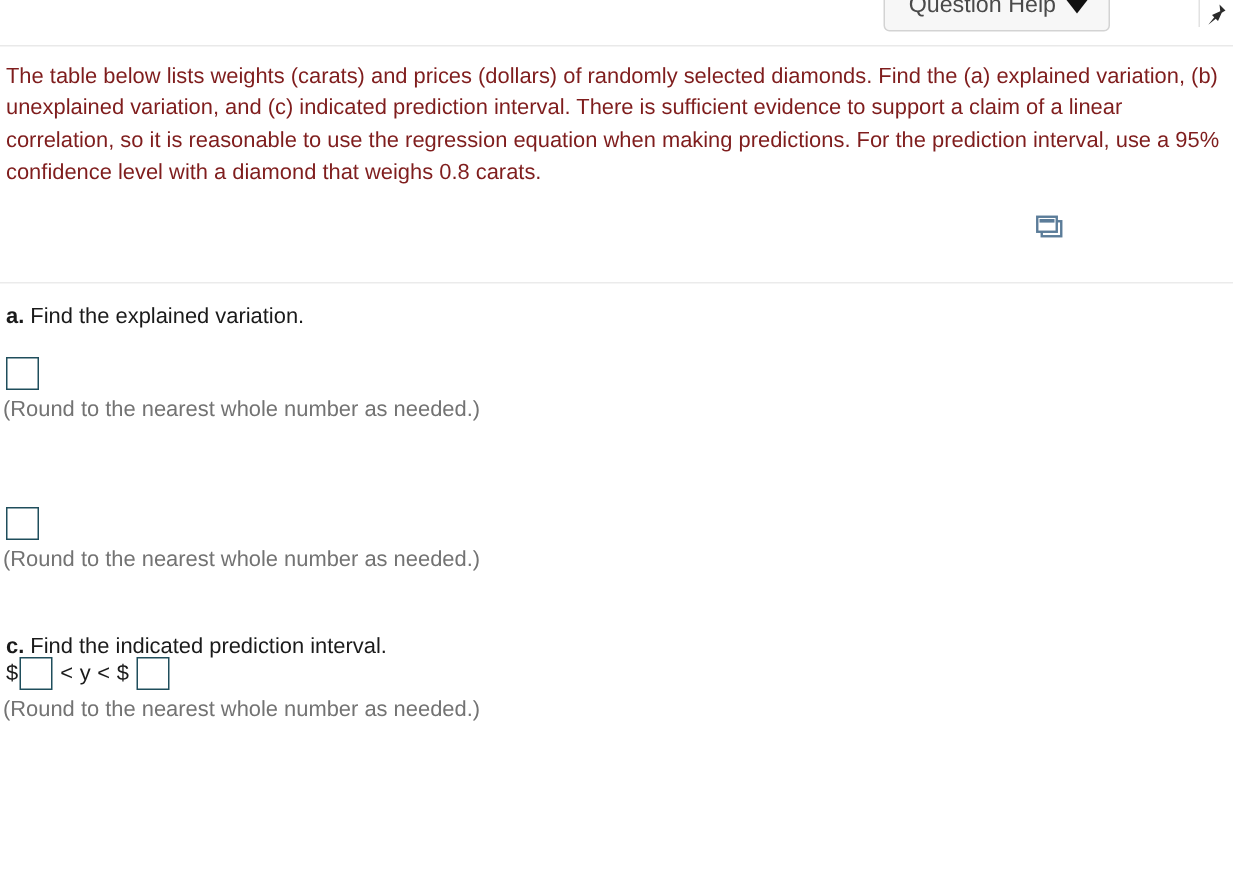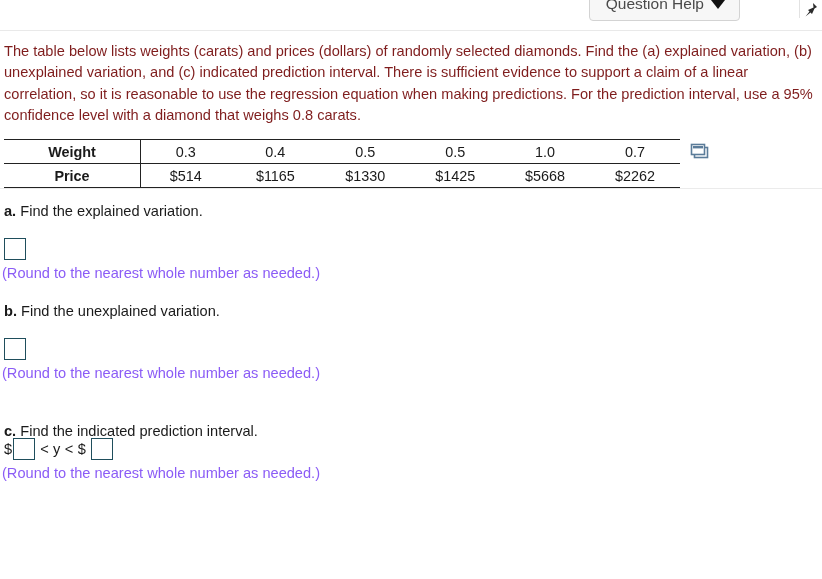--- a/index.html
+++ b/index.html
@@ -164,21 +164,21 @@
     box-sizing: border-box;
     border: 1.4px solid #1f4e5c;
     background: #ffffff;
     vertical-align: middle;
     cursor: text;
   }
   .roundnote {
     position: absolute;
     left: 2px;
     font-size: 14.6px;
-    color: #8b5cf6;
+    color: #737373;
     white-space: nowrap;
   }
   .dollar { margin-right: 1px; }
   .ineq { margin: 0 5px; letter-spacing: 0.2px; }
 </style>
 </head>
 <body>
 
 <div id="page">
 
@@ -191,63 +191,38 @@
       <svg width="14" height="16" viewBox="0 0 14 16" aria-hidden="true">
         <path d="M9 1 L13 5 L10.5 6.5 L8 12 L6.5 10.5 L1.5 14.5 L5.5 9.5 L4 8 L9.5 5.5 Z" fill="#2b2b2b"></path>
       </svg>
     </div>
   </div>
   <div id="topdivider"></div>
 
   <div id="statement">The table below lists weights (carats) and prices (dollars) of randomly selected diamonds. Find the (a) explained variation, (b) unexplained variation, and (c) indicated prediction interval. There is sufficient evidence to support a claim of a linear correlation, so it is reasonable to use the regression equation when making predictions. For the prediction interval, use a 95% confidence level with a diamond that weighs 0.8 carats.</div>
 
   <div id="table-wrap">
-    <table id="data-table">
-      <tbody>
-        <tr class="row-weight">
-          <td class="lbl">Weight</td>
-          <td>0.3</td>
-          <td>0.4</td>
-          <td>0.5</td>
-          <td>0.5</td>
-          <td>1.0</td>
-          <td>0.7</td>
-        </tr>
-        <tr class="row-price">
-          <td class="lbl">Price</td>
-          <td>$514</td>
-          <td>$1165</td>
-          <td>$1330</td>
-          <td>$1425</td>
-          <td>$5668</td>
-          <td>$2262</td>
-        </tr>
-      </tbody>
-    </table>
     <div id="table-icon">
       <svg width="21" height="18" viewBox="0 0 21 18" aria-hidden="true">
         <rect x="4.5" y="5.5" width="13" height="10" fill="#ffffff" stroke="#5b7c99" stroke-width="1.6"></rect>
         <rect x="1.5" y="2.5" width="13" height="10" fill="#ffffff" stroke="#5b7c99" stroke-width="1.6"></rect>
         <rect x="3" y="4" width="10" height="2.4" fill="#5b7c99"></rect>
       </svg>
     </div>
   </div>
   <div id="table-underline"></div>
 
   <div class="part" style="top:201px;">
     <span class="tag">a.</span><span> Find the explained variation.</span>
   </div>
   <div class="answer-row" style="top:238px;">
     <span class="ansbox"></span>
   </div>
   <div class="roundnote" style="top:265px;">(Round to the nearest whole number as needed.)</div>
 
-  <div class="part" style="top:301px;">
-    <span class="tag">b.</span><span> Find the unexplained variation.</span>
-  </div>
   <div class="answer-row" style="top:338px;">
     <span class="ansbox"></span>
   </div>
   <div class="roundnote" style="top:365px;">(Round to the nearest whole number as needed.)</div>
 
   <div class="part" style="top:421px;">
     <span class="tag">c.</span><span> Find the indicated prediction interval.</span>
   </div>
   <div class="answer-row" style="top:438px;">
     <span class="dollar">$</span>

